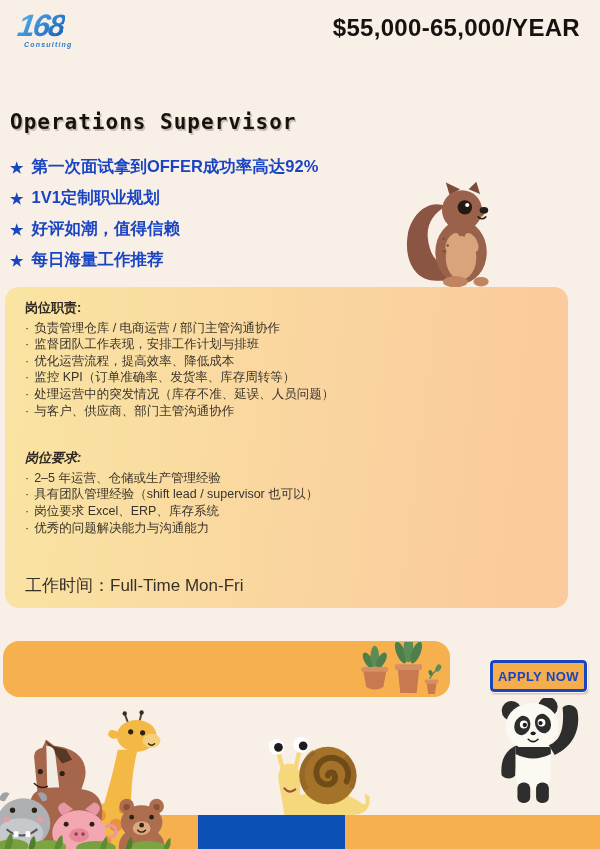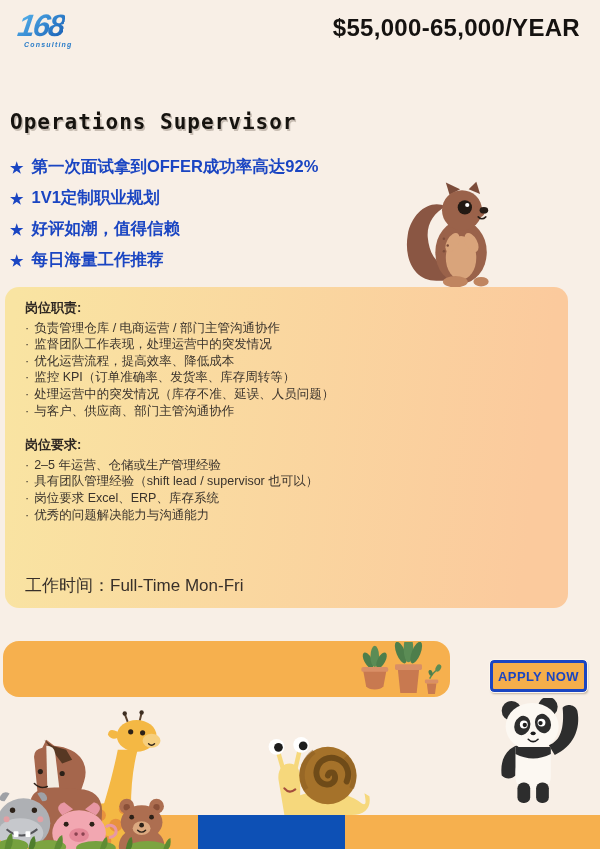--- a/index.html
+++ b/index.html
@@ -19,21 +19,21 @@
   .subtitle { position:absolute; left:10px; top:110px; font-family:"DejaVu Sans Mono",monospace; font-size:21px;
     font-weight:700; color:#16130f; letter-spacing:1px; text-shadow:1.5px 2px 0 rgba(128,116,103,0.4); white-space:nowrap; }
 
   .highlights { position:absolute; left:10px; top:156px; display:flex; flex-direction:column; gap:9px; }
   .highlight-row { display:flex; align-items:center; gap:8px; color:#1a45c2; font-weight:700; font-size:16.5px; white-space:nowrap; }
   .star { font-size:15px; line-height:1; }
 
   .panel { position:absolute; left:5px; top:287px; width:563px; height:321px; border-radius:14px;
     background:linear-gradient(97deg,#f9e4a2 2%,#fbca9d 92%); padding:13px 20px; color:#38302a; }
   .panel-heading { font-size:13px; font-weight:700; color:#2e2722; line-height:16.6px; margin-bottom:3px; }
-  .panel-heading.second { margin-top:18px; }
+  .panel-heading.second { margin-top:31px;font-style:italic; }
   .panel-item { font-size:12.5px; line-height:16.6px; color:#3a332c; white-space:nowrap; }
   .panel-item .bullet { margin-right:5px; }
   .schedule { position:absolute; left:20px; bottom:11px; font-size:17px; color:#38302a; }
 
   .midbar { position:absolute; left:3px; top:641px; width:447px; height:56px; background:#f6b04e; border-radius:16px; }
   .plants { position:absolute; left:346px; top:642px; width:98px; height:52px; }
 
   .apply-btn { position:absolute; left:490px; top:660px; width:97px; height:32px; background:#f5ae4b;
     border:3px solid #1a45c2; outline:1px solid #fdf6ec; border-radius:4px; color:#1a45c2; font-weight:800;
     font-size:13px; letter-spacing:0.4px; display:flex; align-items:center; justify-content:center;
@@ -97,21 +97,21 @@
     <ellipse cx="56" cy="105" rx="13" ry="6" fill="#c08560"></ellipse>
     <ellipse cx="83" cy="105" rx="8" ry="5" fill="#c08560"></ellipse>
     <circle cx="44" cy="60" r="1.3" fill="#7c4c3a"></circle>
       <circle cx="48" cy="67" r="1.3" fill="#7c4c3a"></circle>
       <circle cx="44" cy="73" r="1.3" fill="#7c4c3a"></circle>
   </svg>
 
   <div class="panel">
     <div class="panel-heading">岗位职责:</div>
     <div class="panel-item"><span class="bullet">·</span><span>负责管理仓库 / 电商运营 / 部门主管沟通协作</span></div>
-    <div class="panel-item"><span class="bullet">·</span><span>监督团队工作表现，处理运营中的突发情况</span></div>
+    <div class="panel-item"><span class="bullet">·</span><span>监督团队工作表现，安排工作计划与排班</span></div>
     <div class="panel-item"><span class="bullet">·</span><span>优化运营流程，提高效率、降低成本</span></div>
     <div class="panel-item"><span class="bullet">·</span><span>监控 KPI（订单准确率、发货率、库存周转等）</span></div>
     <div class="panel-item"><span class="bullet">·</span><span>处理运营中的突发情况（库存不准、延误、人员问题）</span></div>
     <div class="panel-item"><span class="bullet">·</span><span>与客户、供应商、部门主管沟通协作</span></div>
 
     <div class="panel-heading second">岗位要求:</div>
     <div class="panel-item"><span class="bullet">·</span><span>2–5 年运营、仓储或生产管理经验</span></div>
     <div class="panel-item"><span class="bullet">·</span><span>具有团队管理经验（shift lead / supervisor 也可以）</span></div>
     <div class="panel-item"><span class="bullet">·</span><span>岗位要求 Excel、ERP、库存系统</span></div>
     <div class="panel-item"><span class="bullet">·</span><span>优秀的问题解决能力与沟通能力</span></div>

